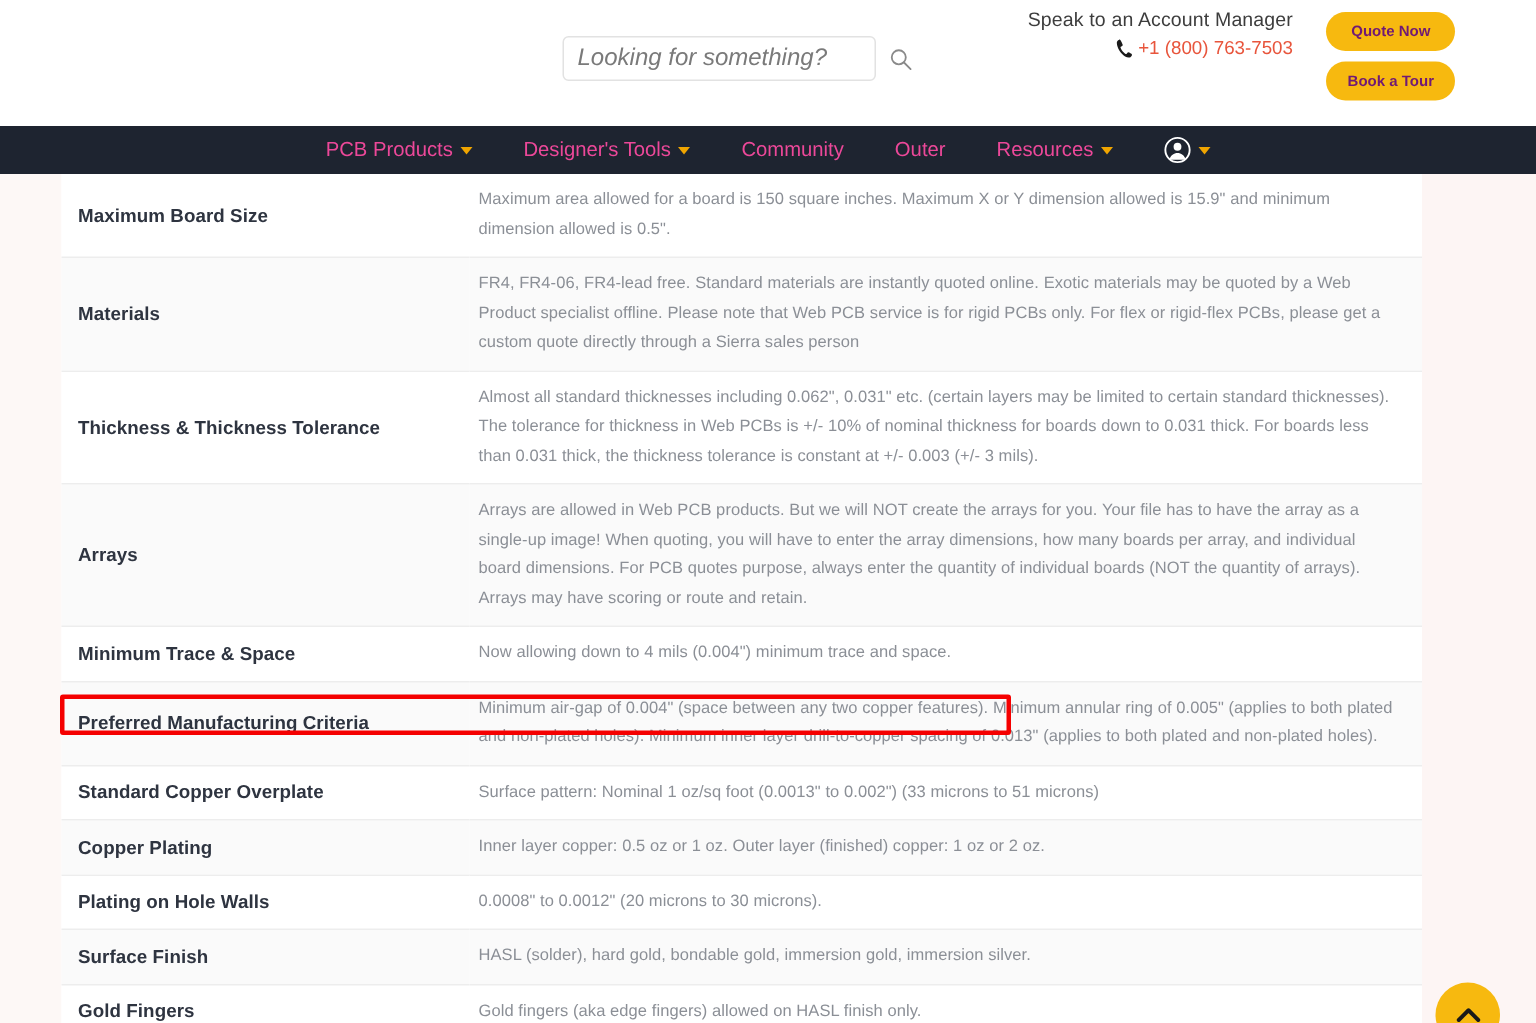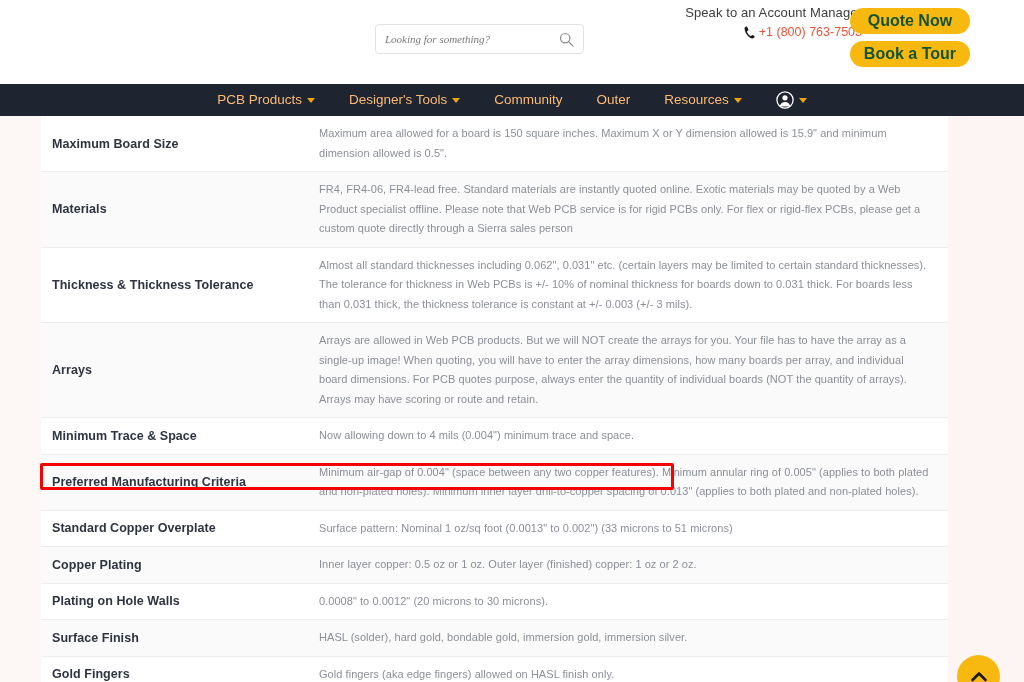--- a/index.html
+++ b/index.html
@@ -38,22 +38,22 @@
     border-radius: 4px;
     background: #ffffff;
     display: flex;
     align-items: center;
     padding: 0 9px;
   }
   .search-input {
     flex: 1;
     border: none;
     outline: none;
-    font-family: Liberation Serif, serif;
-    font-size: 11px;
+    font-family: Liberation Sans, sans-serif;
+    font-size: 16px;
     font-style: italic;
     color: #b91c1c;
     background: transparent;
   }
   .search-input::placeholder { color: #7a7a7a; font-style: italic; }
   .search-icon { width: 15px; height: 15px; flex: 0 0 auto; }
 
   .account-block {
     position: absolute;
     right: 162px;
@@ -85,44 +85,44 @@
     position: absolute;
     right: 54px;
     top: 8px;
     display: flex;
     flex-direction: column;
     gap: 7px;
     align-items: stretch;
   }
   .cta-btn {
     background: #f7b90f;
-    color: #14532d;
+    color: #701a75;
     border: none;
     border-radius: 16px;
     height: 26px;
     min-width: 84px;
     padding: 0 14px;
     font-family: "Liberation Sans", sans-serif;
-    font-size: 16px;
+    font-size: 10px;
     font-weight: bold;
     cursor: pointer;
     white-space: nowrap;
   }
 
   
   .navbar {
     height: 32px;
     background: #1e2430;
     display: flex;
     align-items: center;
     justify-content: center;
     gap: 0;
   }
   .nav-item {
-    color: #fdba74;
+    color: #ec4899;
     font-size: 13.5px;
     padding: 0 17px;
     display: flex;
     align-items: center;
     gap: 5px;
     cursor: pointer;
     white-space: nowrap;
     text-decoration: none;
     line-height: 32px;
   }

